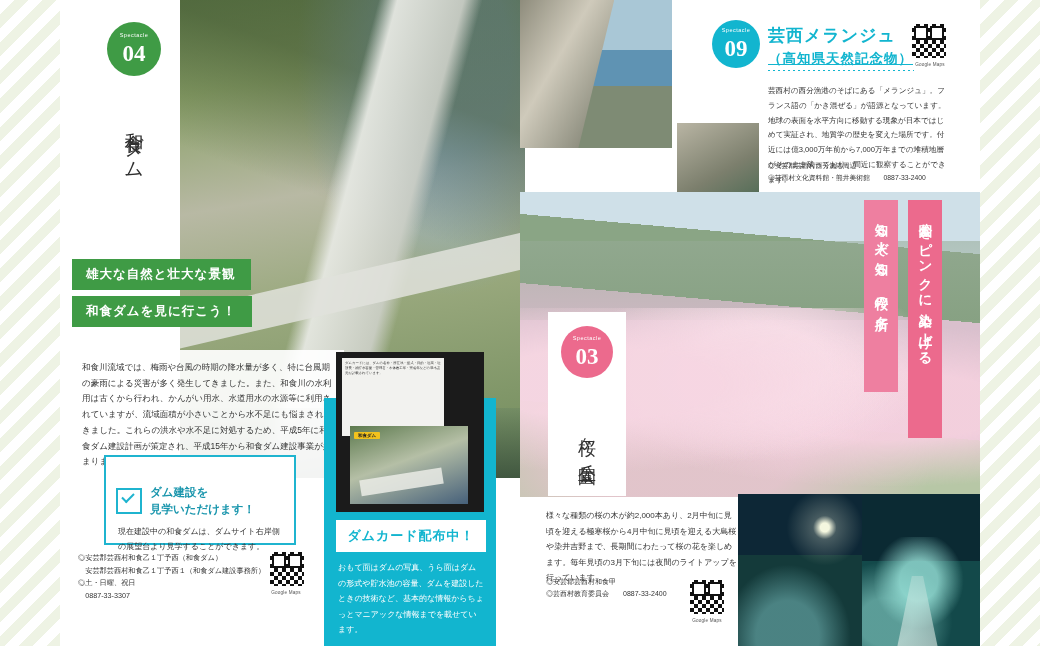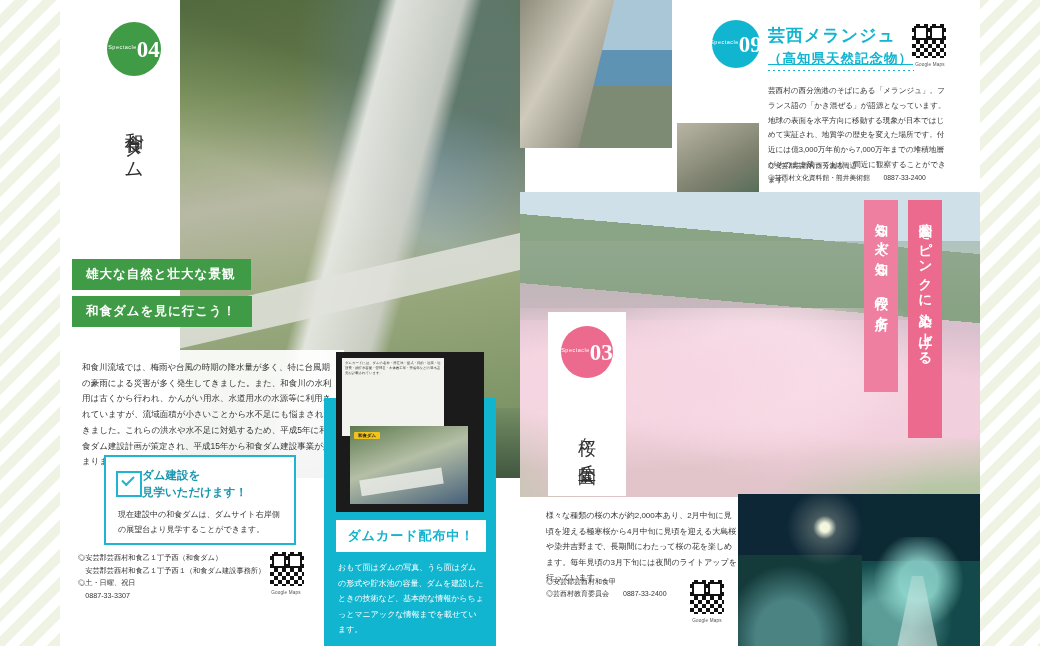--- a/index.html
+++ b/index.html
@@ -47,21 +47,21 @@
   }
   #dam-photo .road{
     position:absolute;left:-10%;top:56%;width:130%;height:36px;
     background:rgba(224,226,220,.85);transform:rotate(-13deg);
   }
 
   #badge04{
     left:96px;top:0;width:76px;height:196px;background:#ffffff;
   }
   .circ-badge{
-    border-radius:50%;display:flex;flex-direction:row;align-items:center;justify-content:center;
+    border-radius:50%;display:flex;flex-direction:column;align-items:center;justify-content:center;
     color:#fff;text-align:left;line-height:1;
   }
   #badge04 .circ-badge{
     width:54px;height:54px;background:#3f9b45;margin:22px auto 0;
   }
   .badge-sup{font-size:5.5px;letter-spacing:.5px;margin-bottom:3px;}
   .badge-num{font-size:23px;font-weight:bold;font-family:"Liberation Serif",serif;}
   #badge04 .vlabel{
     margin:14px auto 0;font-size:19px;color:#2f2f2f;letter-spacing:3px;
     height:110px;display:flex;justify-content:center;
@@ -77,21 +77,21 @@
 
   #dam-text-card{
     left:72px;top:350px;width:252px;background:rgba(255,255,255,.92);
     padding:10px 10px 8px 10px;font-size:8.5px;line-height:1.85;color:#333;
   }
 
   #dam-box{
     left:104px;top:455px;width:188px;height:86px;
     border:2px solid #1fb4cf;background:#fff;
   }
-  #dam-box .bx-head{display:flex;align-items:center;gap:0;padding:10px 0 0 10px;}
+  #dam-box .bx-head{display:flex;align-items:center;gap:8px;padding:10px 0 0 10px;margin-top:17px;}
   #dam-box .check{
     width:22px;height:22px;border:2px solid #1fb4cf;position:relative;flex:none;
   }
   #dam-box .check:after{
     content:"";position:absolute;left:4px;top:3px;width:10px;height:5px;
     border-left:2.5px solid #1fb4cf;border-bottom:2.5px solid #1fb4cf;transform:rotate(-45deg);
   }
   #dam-box .bx-title{font-size:11.5px;font-weight:bold;color:#1a96ad;line-height:1.45;}
   #dam-box .bx-body{font-size:8px;line-height:1.8;color:#333;padding:8px 12px 0 12px;}
 

